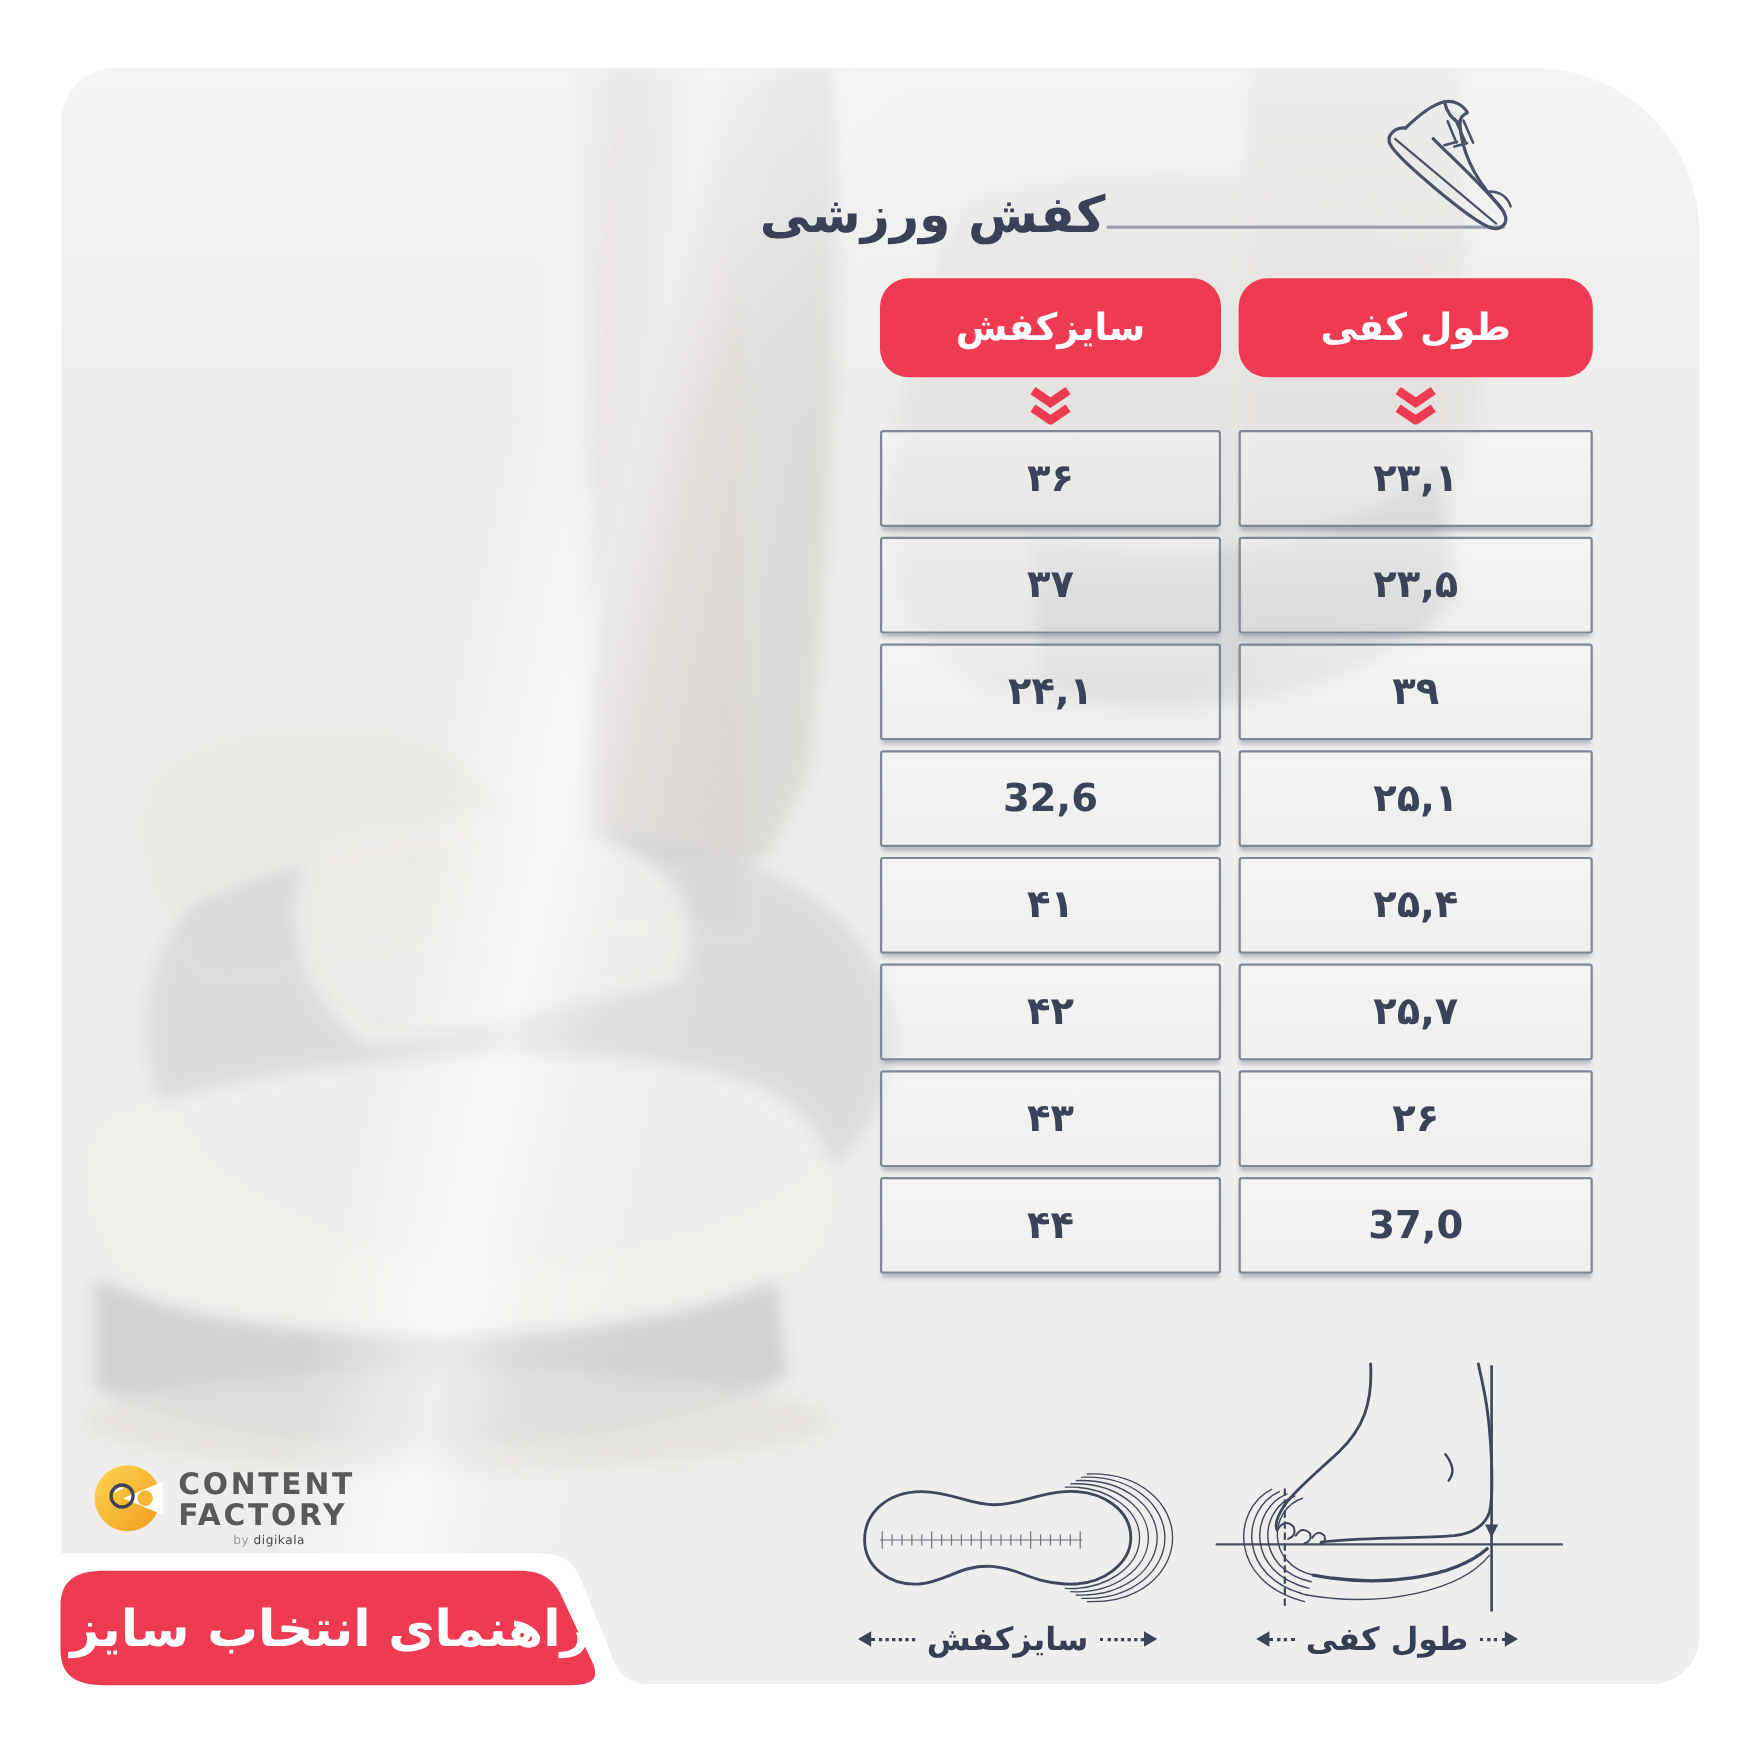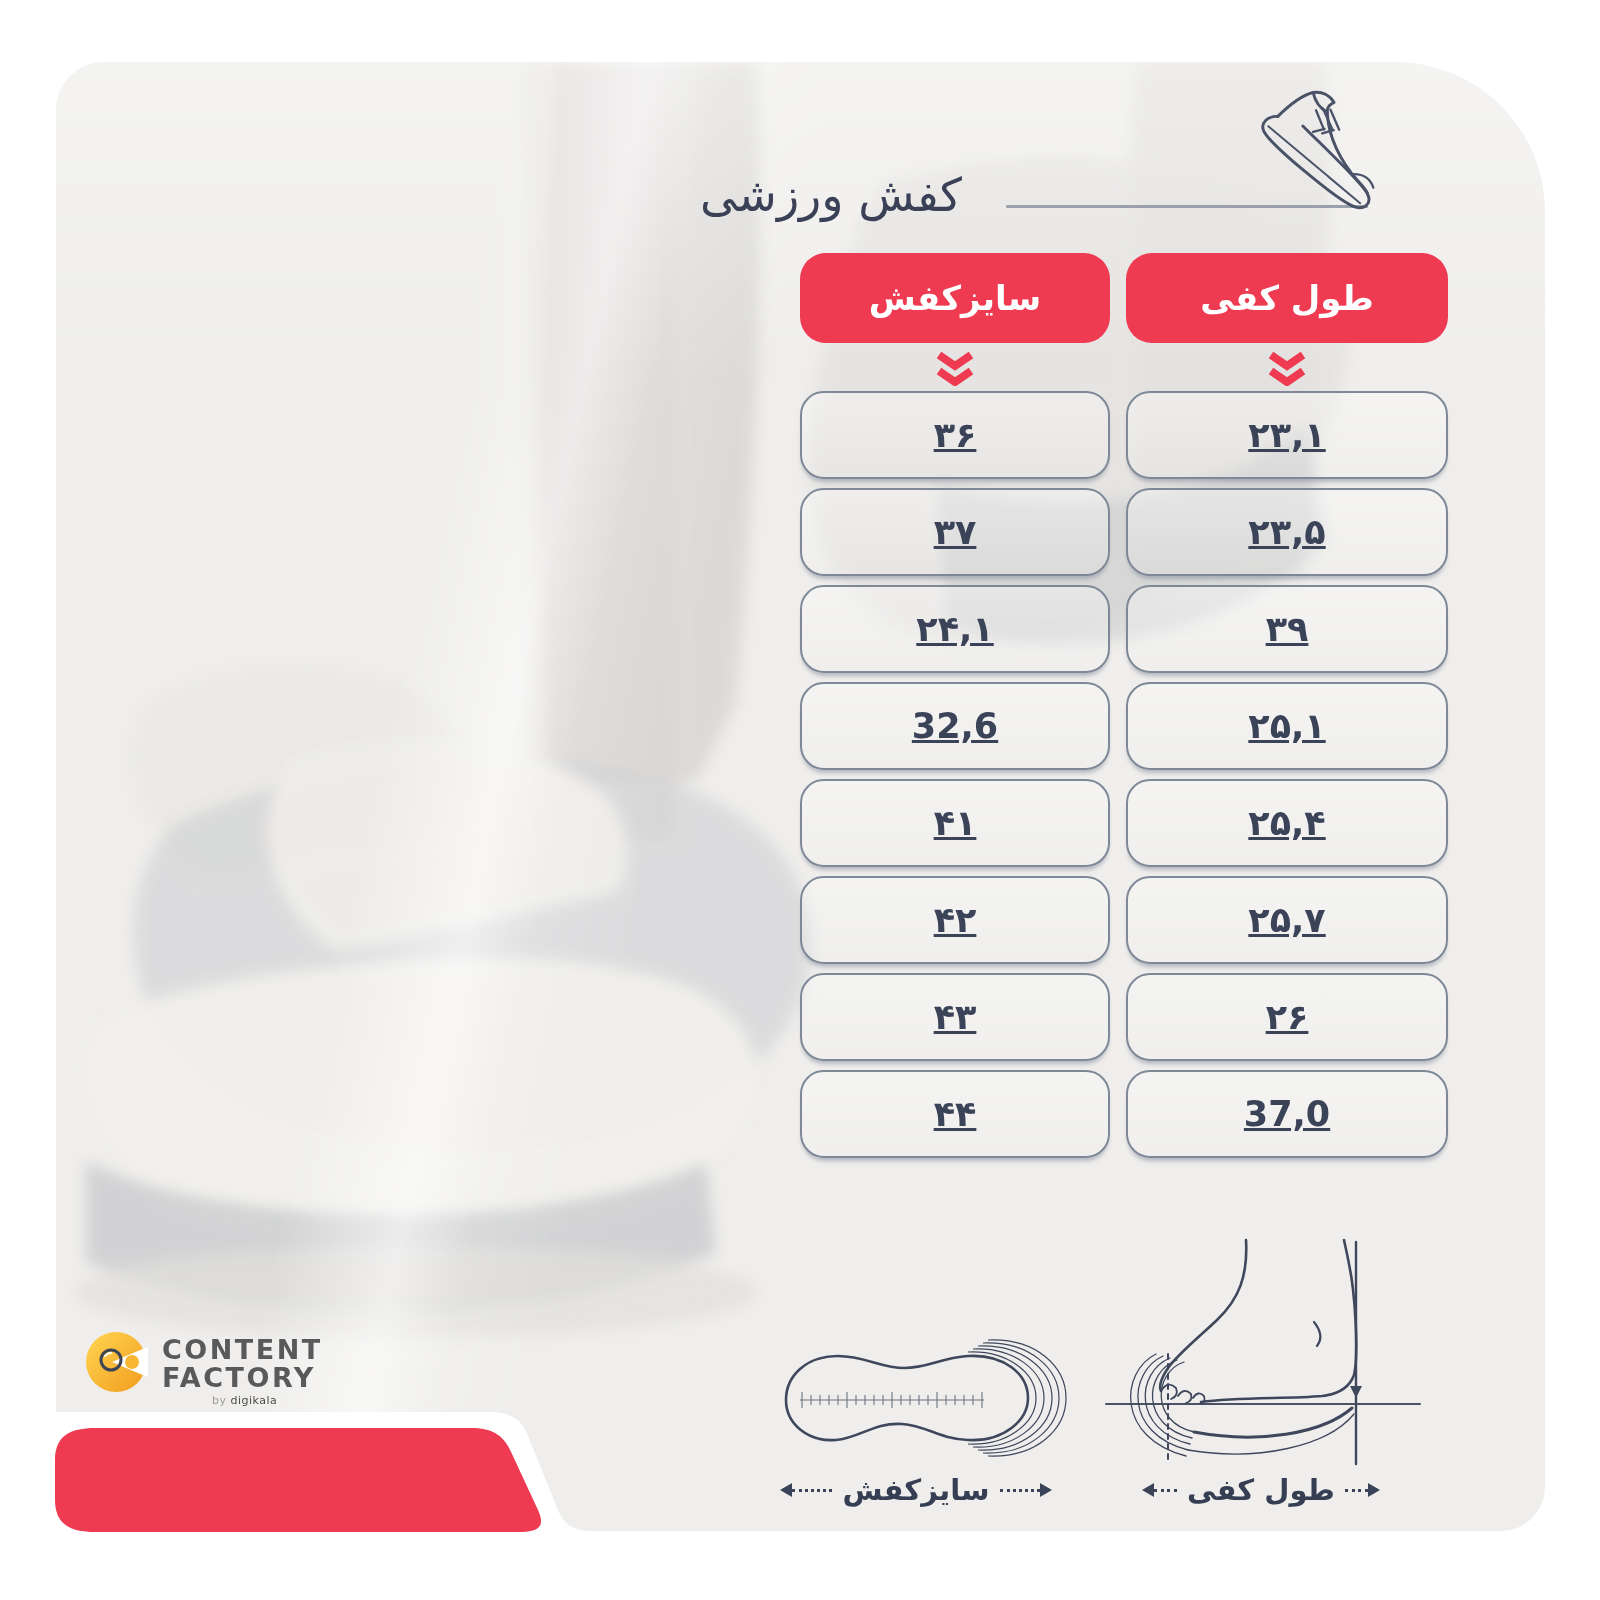--- a/index.html
+++ b/index.html
@@ -19,21 +19,21 @@
     position:absolute;inset:0;
     background:
       linear-gradient(102deg, rgba(255,255,255,0) 26%, rgba(255,255,255,0.55) 33%, rgba(255,255,255,0.15) 37%, rgba(255,255,255,0) 43%),
       linear-gradient(180deg, rgba(255,255,255,0.35) 0%, rgba(255,255,255,0) 22%);
     pointer-events:none;
   }
   
   .title{
     position:absolute;left:700px;top:164px;width:305px;height:62px;
     direction:rtl;text-align:left;
-    font-size:46px;font-weight:400;color:#3a4157;line-height:62px;white-space:nowrap;
+    font-size:46px;font-weight:700;color:#3a4157;line-height:62px;white-space:nowrap;
   }
   .title-line{
     position:absolute;left:1006px;top:205px;width:362px;height:3px;
     background:#9aa1ac;border-radius:2px;
   }
   .sneaker-icon{position:absolute;left:1248px;top:78px;width:156px;height:150px;}
   
   .hdr{
     position:absolute;top:253px;height:90px;background:#ee3b52;border-radius:26px;
     color:#ffffff;font-size:34px;font-weight:700;direction:rtl;
@@ -44,25 +44,25 @@
   .chev{position:absolute;top:352px;width:40px;height:34px;}
   .chev.size{left:935px;}
   .chev.len{left:1267px;}
   
   .grid{
     position:absolute;left:800px;top:391px;width:648px;
     display:grid;grid-template-columns:310px 322px;column-gap:16px;
     grid-auto-rows:88px;row-gap:9px;
   }
   .cell{
-    border:2.5px solid #7e8896;border-radius:24px;
+    border:2.5px solid #7e8896;border-radius:3px;
     background:linear-gradient(180deg, rgba(253,253,253,0.40), rgba(248,248,248,0.12));
     box-shadow:0 5px 4px -2px rgba(108,118,140,0.45);
     color:#3b4358;font-size:35px;font-weight:700;
-    display:flex;align-items:center;justify-content:center;direction:rtl;text-decoration:underline;
+    display:flex;align-items:center;justify-content:center;direction:rtl;
   }
   
   .insole-svg{position:absolute;left:778px;top:1338px;}
   .foot-svg{position:absolute;left:1098px;top:1236px;}
   .measure-label{
     position:absolute;top:1470px;height:40px;
     display:flex;align-items:center;color:#353e53;
   }
   .measure-label .txt{
     font-size:29px;font-weight:700;direction:rtl;padding:0 10px;white-space:nowrap;line-height:40px;
@@ -230,14 +230,15 @@
     </svg>
     <div class="logo-line l1">CONTENT</div>
     <div class="logo-line l2">FACTORY</div>
     <div class="logo-byline"><span>by </span><b>digikala</b></div>
   </div>
 
   <svg class="banner-svg" viewBox="0 0 620 202">
     <path d="M0,14 H488 C512,14 522,22 528,38 L558,112 C564,128 576,133 592,133 H620 V202 H0 Z" fill="#ffffff"></path>
     <path d="M95,30 H472 C494,30 505,39 512,56 L538,112 C546,129 538,134 518,134 H95 C70,134 55,126 55,102 V62 C55,38 70,30 95,30 Z" fill="#ee3b52"></path>
   </svg>
+  <div class="banner-text">راهنمای انتخاب سایز</div>
 
 </div>
 
 </body></html>

